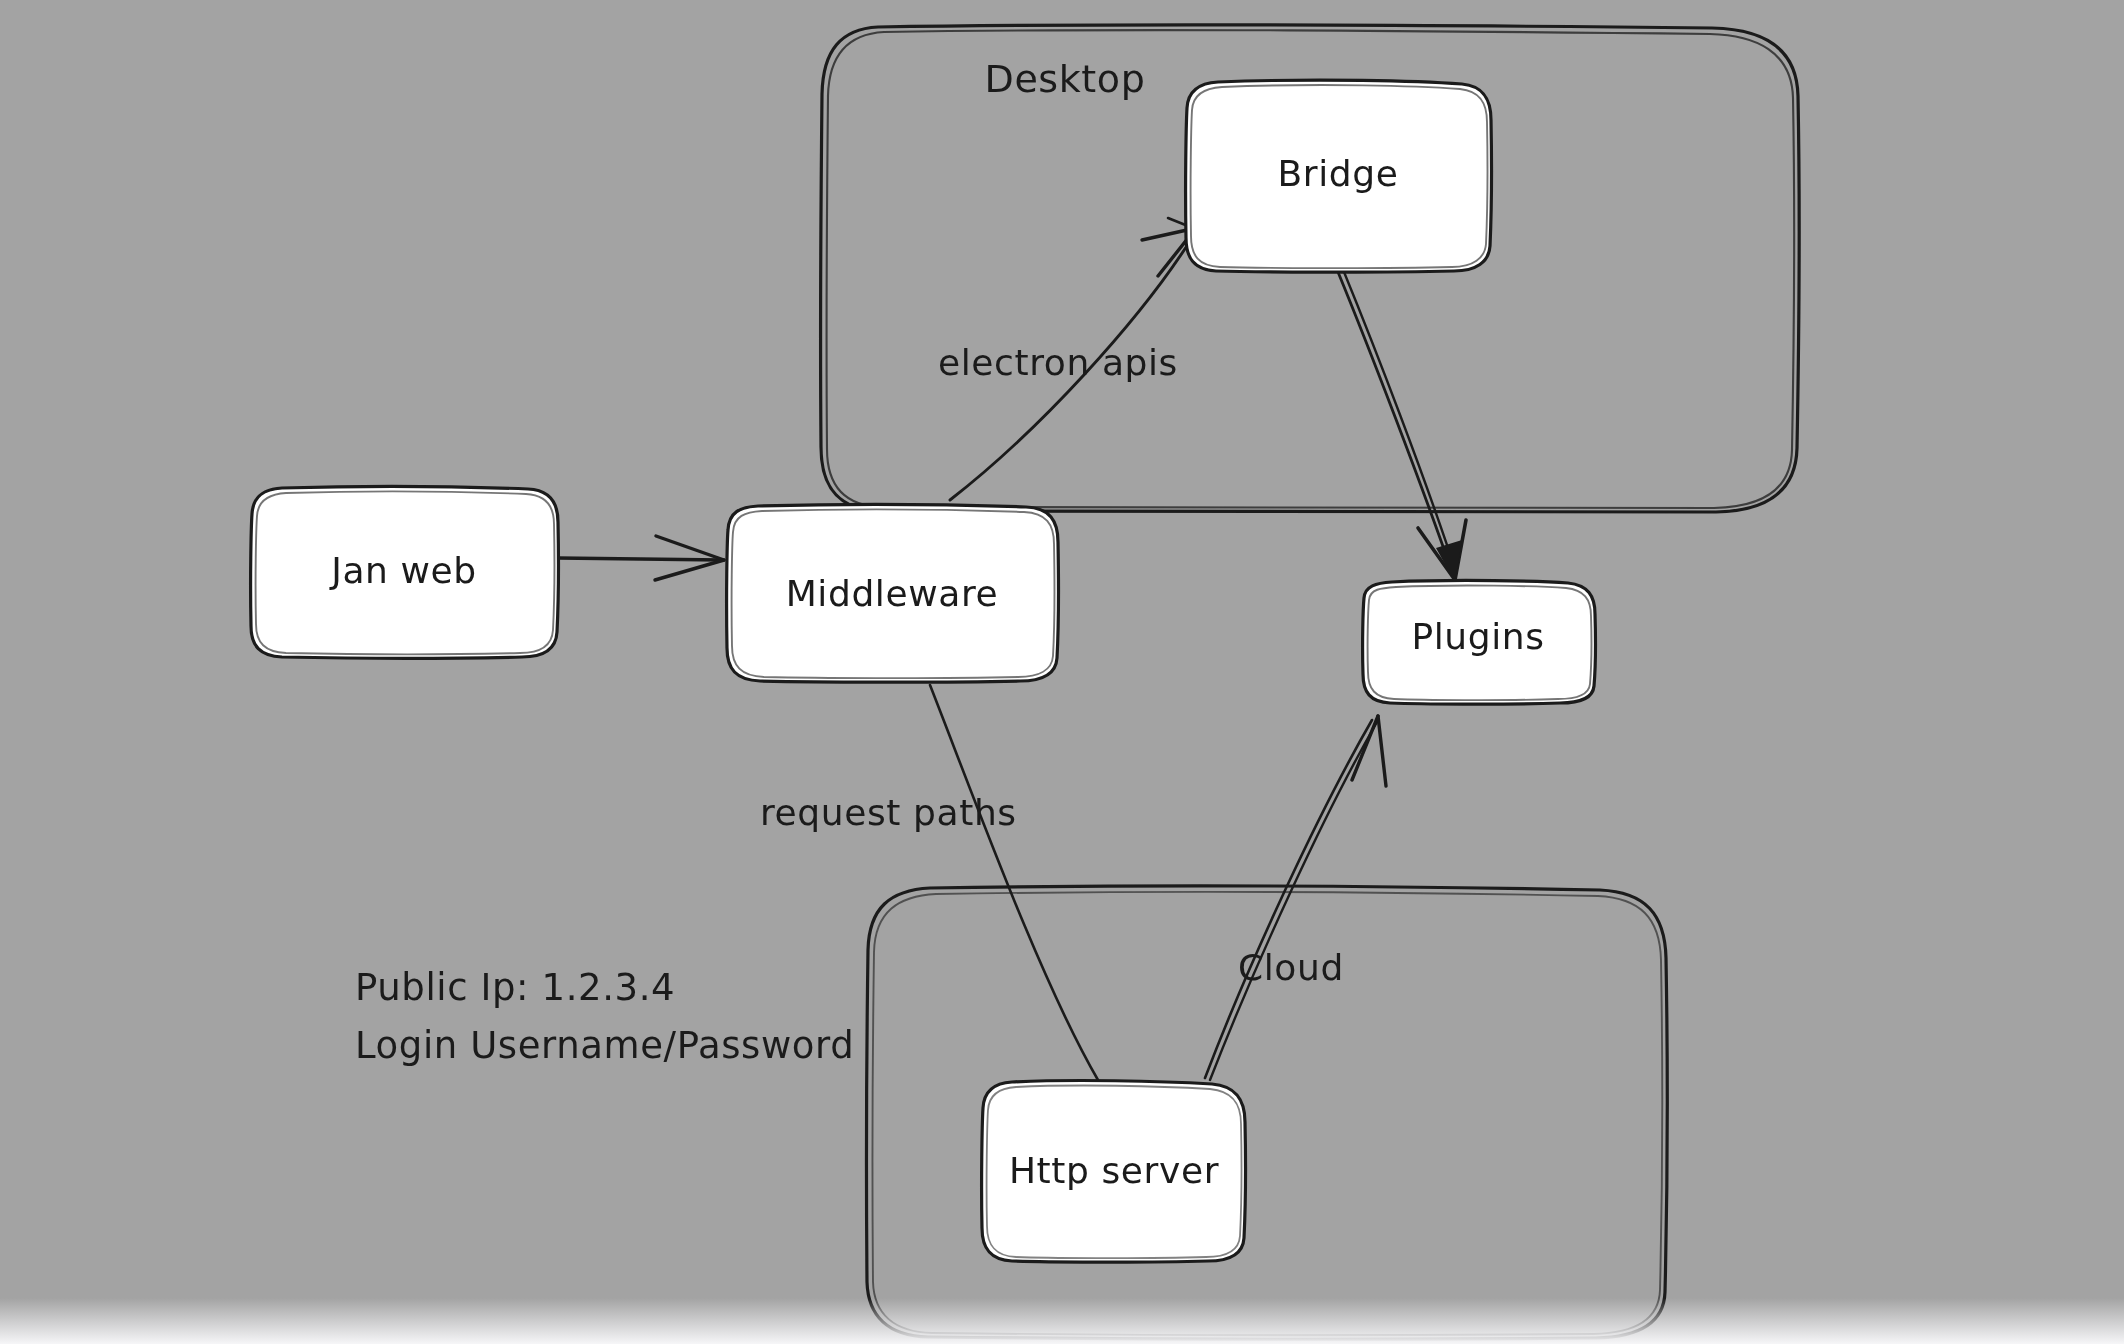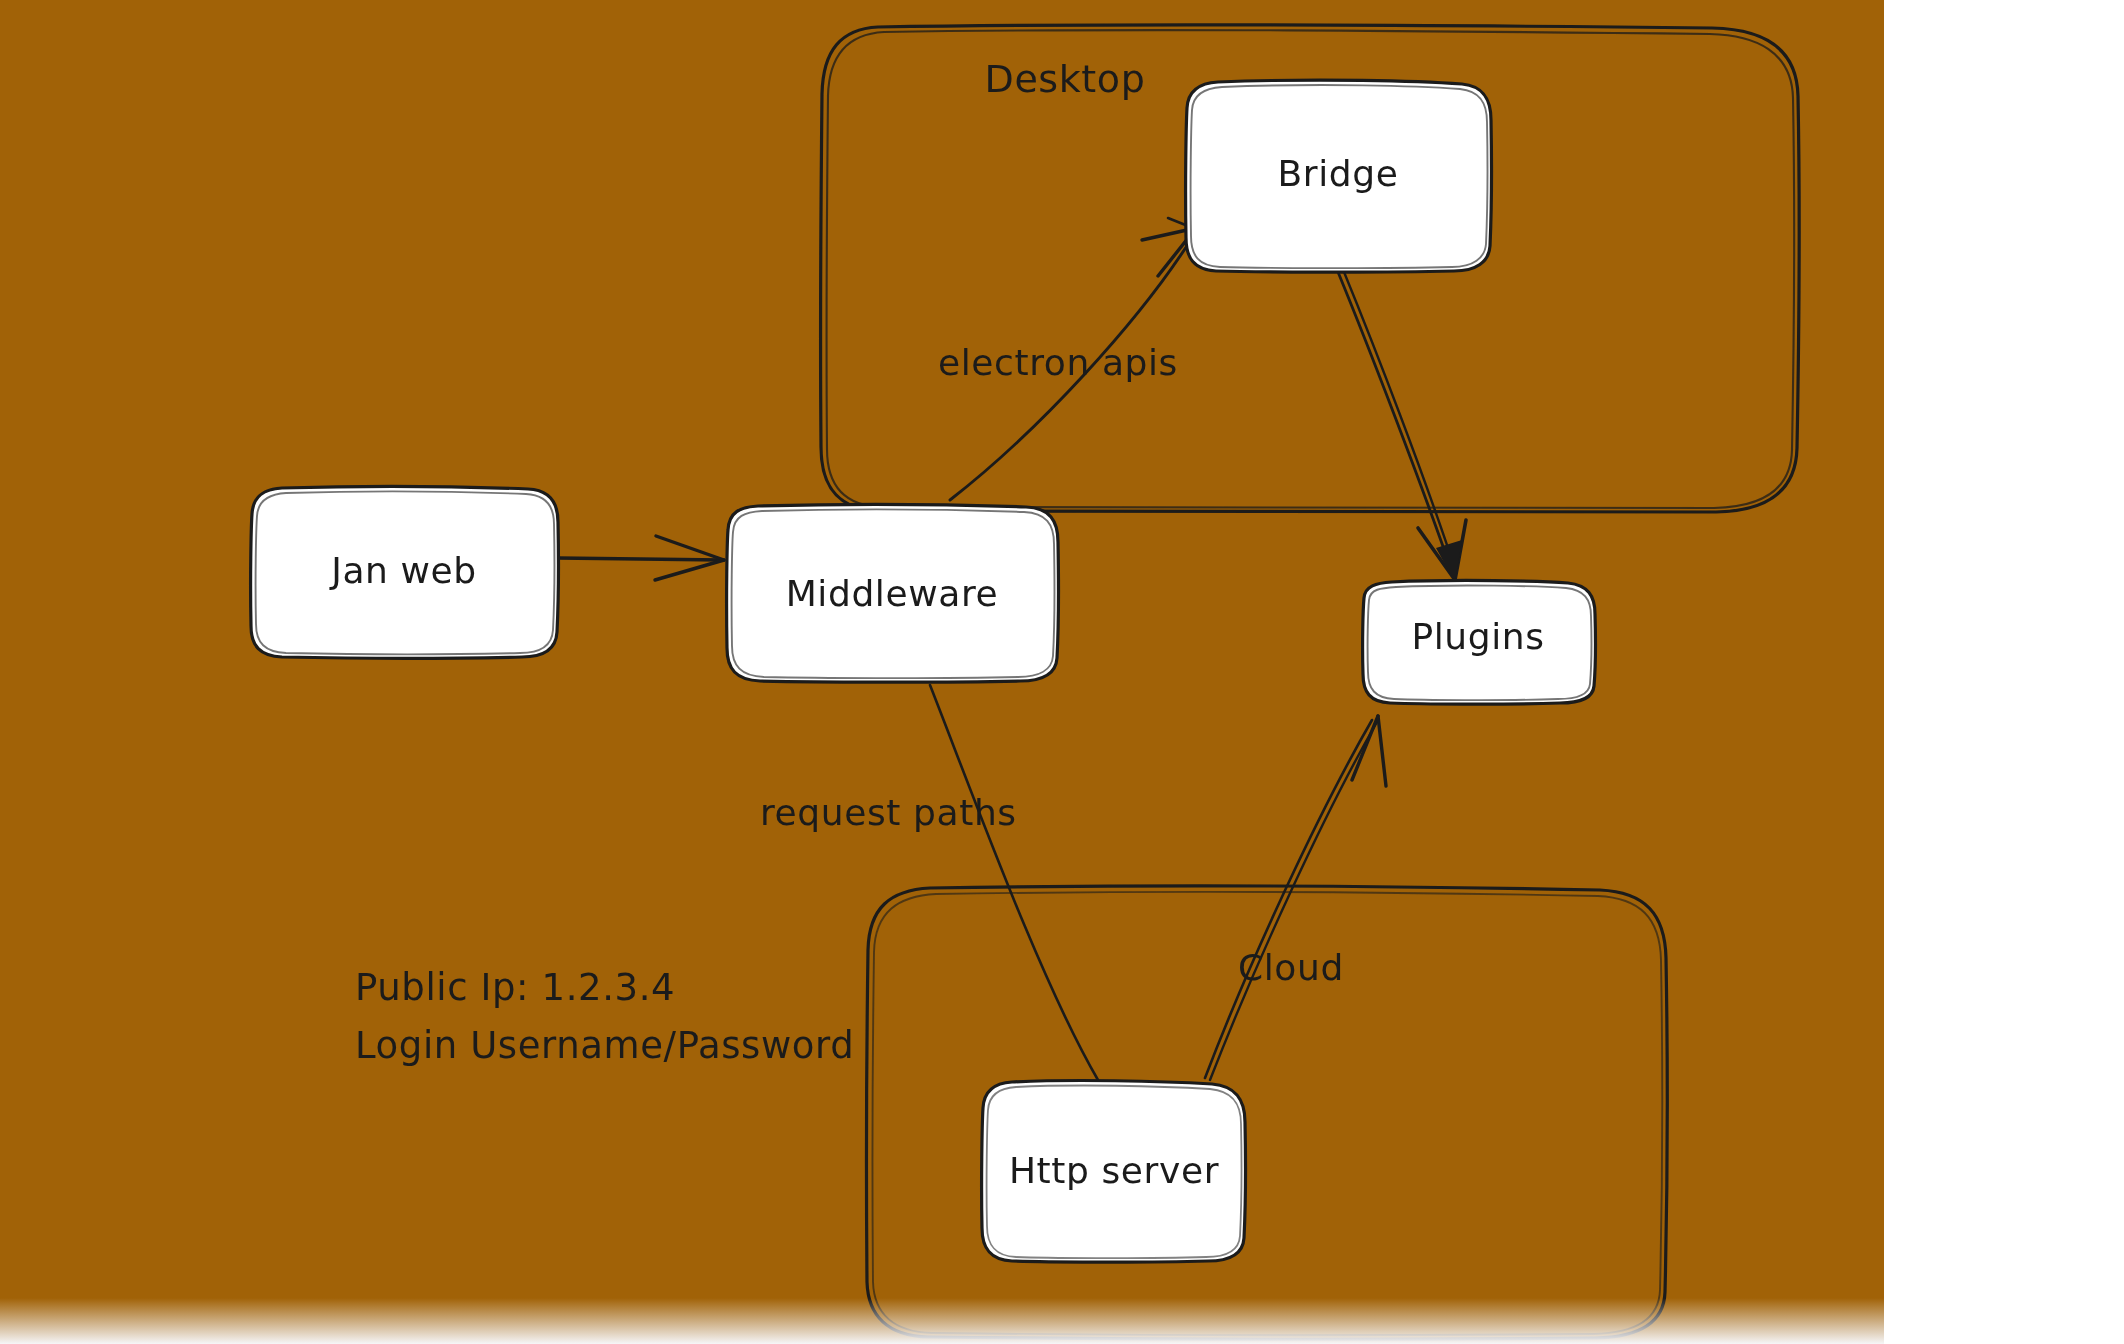--- a/index.html
+++ b/index.html
@@ -3,23 +3,23 @@
 <meta charset="utf-8">
 <title>Architecture Diagram</title>
 <style>
   html, body {
     margin: 0;
     padding: 0;
     background: #ffffff;
   }
   #canvas {
     position: relative;
-    width: 1884px;
+    width: 2124px;
     height: 1344px;
-    background: #a16207;
+    background: #a3a3a3;
     overflow: hidden;
     font-family: "DejaVu Sans", sans-serif;
   }
   #diagram-svg {
     position: absolute;
     top: 0;
     left: 0;
     width: 2124px;
     height: 1344px;
   }

